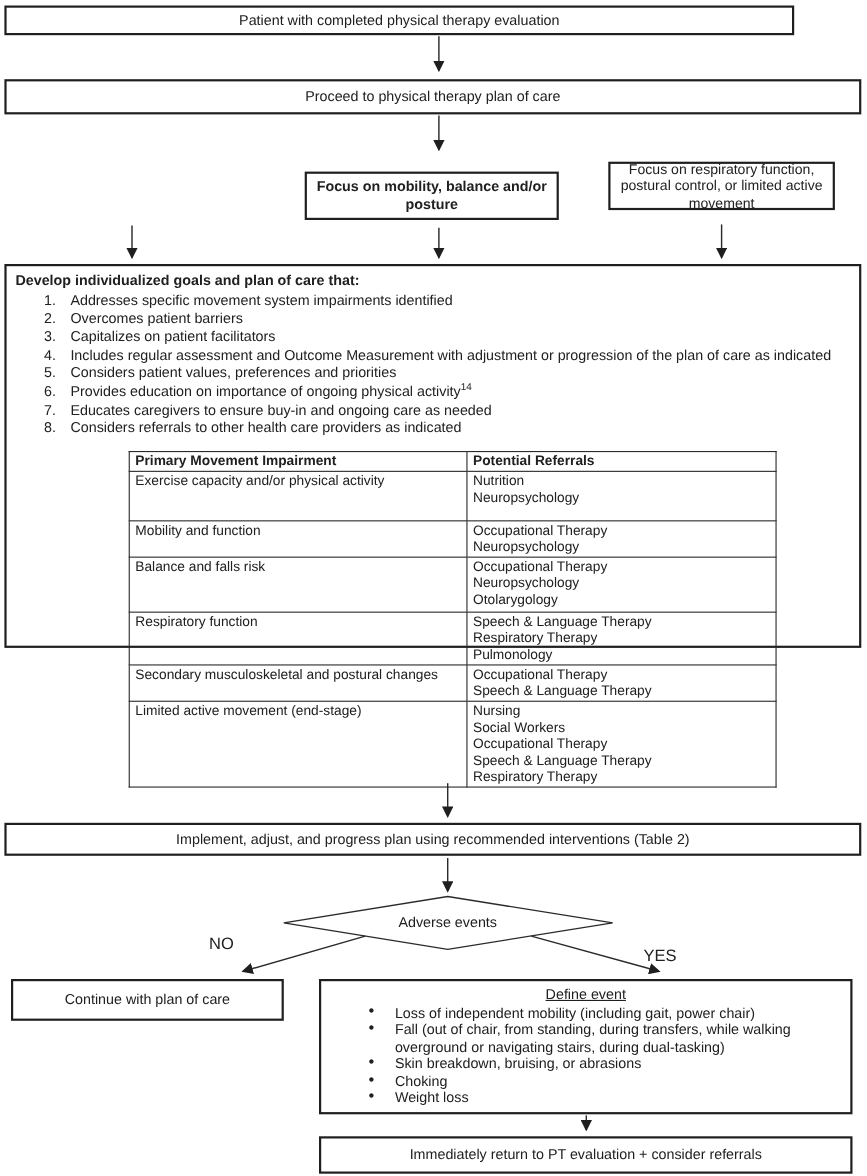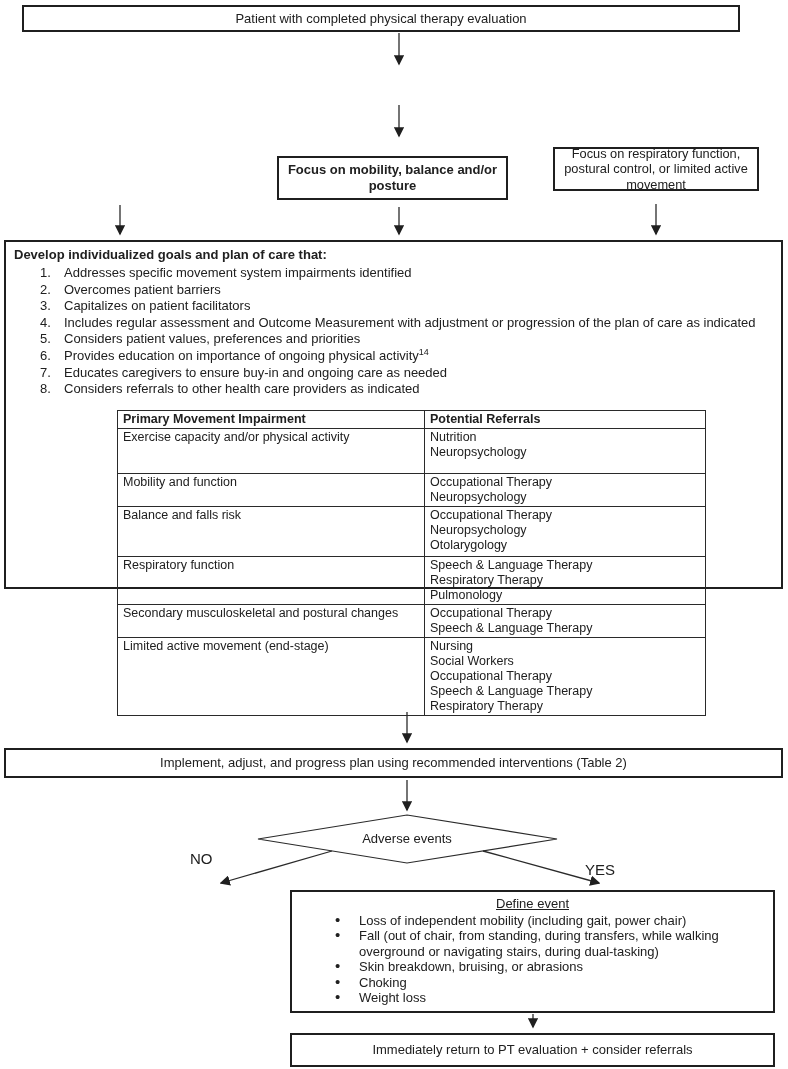--- a/index.html
+++ b/index.html
@@ -11,21 +11,21 @@
     color:#202020;
     overflow:hidden;
   }
   #arrow-layer{position:absolute;left:0;top:0;width:788px;height:1069px;pointer-events:none;}
   .box{
     position:absolute;box-sizing:border-box;
     background:#ffffff;border:2px solid #1f1f1f;
     display:flex;align-items:center;justify-content:center;
     text-align:center;font-size:13px;line-height:1.22;color:#202020;
   }
-  #box-patient{left:22px;top:5px;width:718px;height:27px;}
+  #box-patient{left:4px;top:5px;width:718px;height:27px;}
   #box-proceed{left:4px;top:72px;width:779px;height:32px;}
   #box-exercise{left:5px;top:151px;width:230px;height:53px;}
   #box-mobility{left:277px;top:156px;width:231px;height:44px;padding:0 4px;font-weight:bold;}
   #box-respiratory{left:553px;top:147px;width:206px;height:44px;padding:0 2px;font-size:12.8px;}
   #box-develop{left:4px;top:240px;width:779px;height:349px;display:block;text-align:left;padding:5px 8px;}
   .develop-title{font-weight:bold;font-size:13px;line-height:16px;}
   #develop-list{margin:2px 0 0 0;padding:0;list-style:none;counter-reset:dev;}
   #develop-list li{counter-increment:dev;position:relative;padding-left:50px;line-height:16.6px;font-size:13px;}
   #develop-list li::before{content:counter(dev) ".";position:absolute;left:26px;width:18px;text-align:left;}
   #referral-table{border-collapse:collapse;margin:12px 0 0 103px;width:566px;font-size:12.5px;line-height:15px;table-layout:fixed;}
@@ -70,20 +70,23 @@
       <line x1="332" y1="851" x2="221" y2="883" marker-end="url(#ah)"></line>
       <line x1="483" y1="851" x2="599" y2="883" marker-end="url(#ah)"></line>
       <line x1="533" y1="1014" x2="533" y2="1027" marker-end="url(#ah)"></line>
     </g>
   </svg>
 
   <div class="box" id="box-patient">
     <span>Patient with completed physical therapy evaluation</span>
   </div>
 
+  <div class="box" id="box-proceed">
+    <span>Proceed to physical therapy plan of care</span>
+  </div>
 
 
   <div class="box" id="box-mobility">
     <span>Focus on mobility, balance and/or posture</span>
   </div>
 
   <div class="box" id="box-respiratory">
     <span>Focus on respiratory function, postural control, or limited active movement</span>
   </div>
 
@@ -160,20 +163,23 @@
   </div>
 
   <div class="box" id="box-implement">
     <span>Implement, adjust, and progress plan using recommended interventions (Table 2)</span>
   </div>
 
   <div id="diamond-label">Adverse events</div>
   <div class="branch-label" id="label-no">NO</div>
   <div class="branch-label" id="label-yes">YES</div>
 
+  <div class="box" id="box-continue">
+    <span>Continue with plan of care</span>
+  </div>
 
   <div class="box" id="box-define">
     <div class="define-title">Define event</div>
     <ul id="define-list">
       <li>Loss of independent mobility (including gait, power chair)</li>
       <li>Fall (out of chair, from standing, during transfers, while walking overground or navigating stairs, during dual-tasking)</li>
       <li>Skin breakdown, bruising, or abrasions</li>
       <li>Choking</li>
       <li>Weight loss</li>
     </ul>

